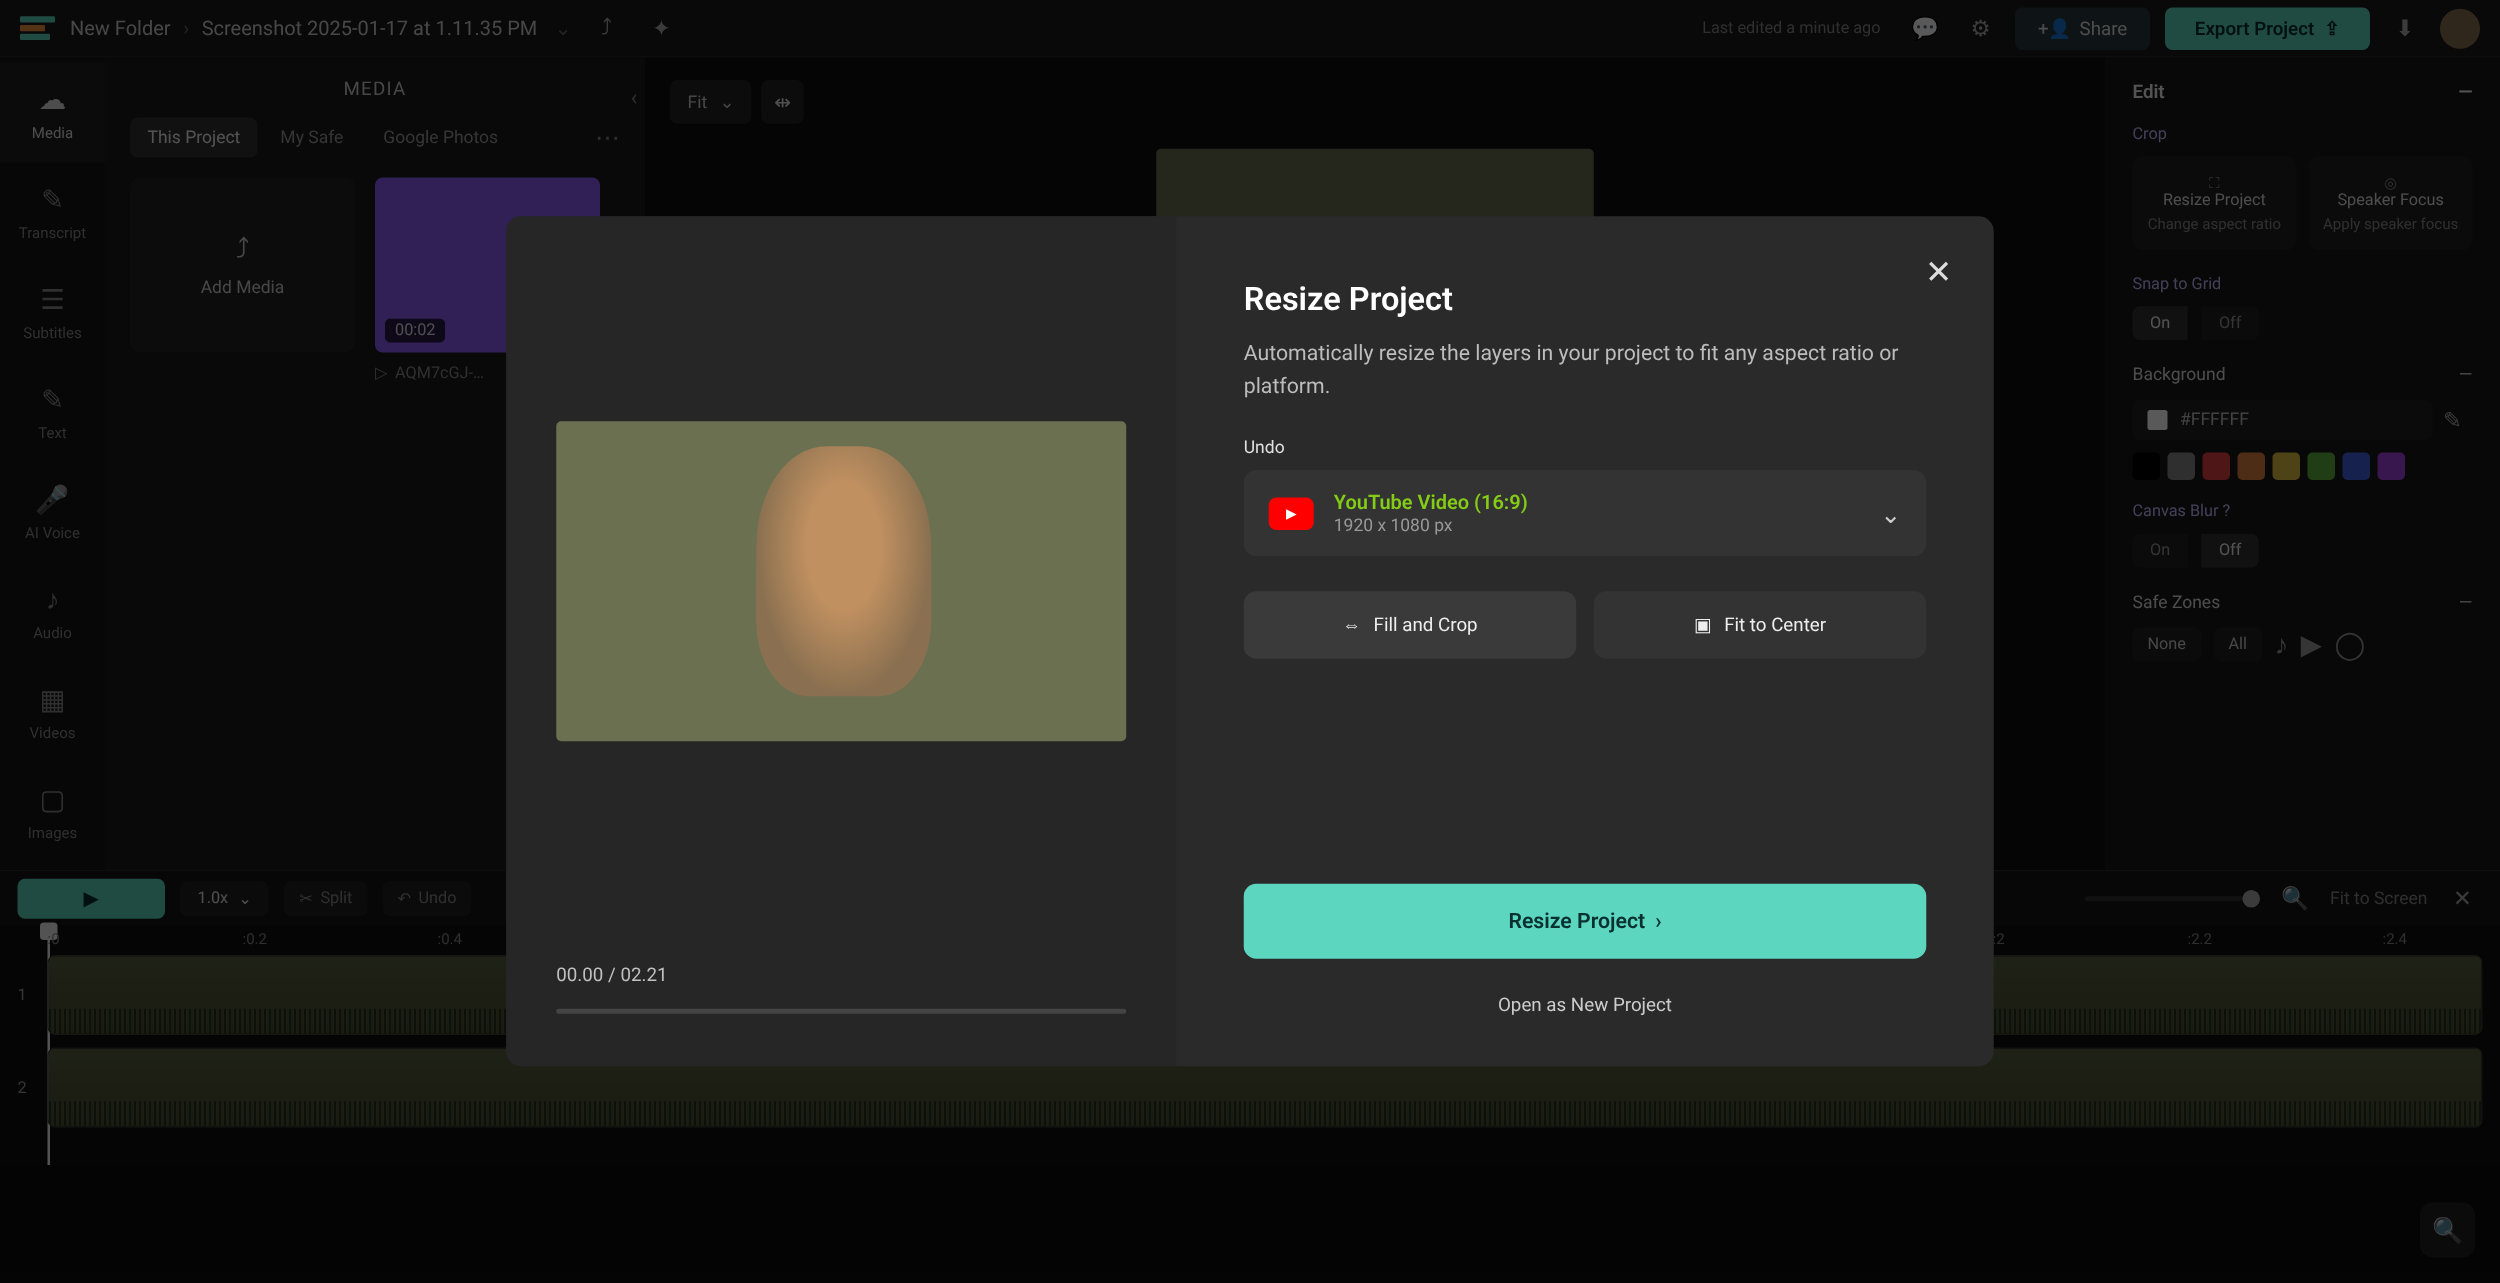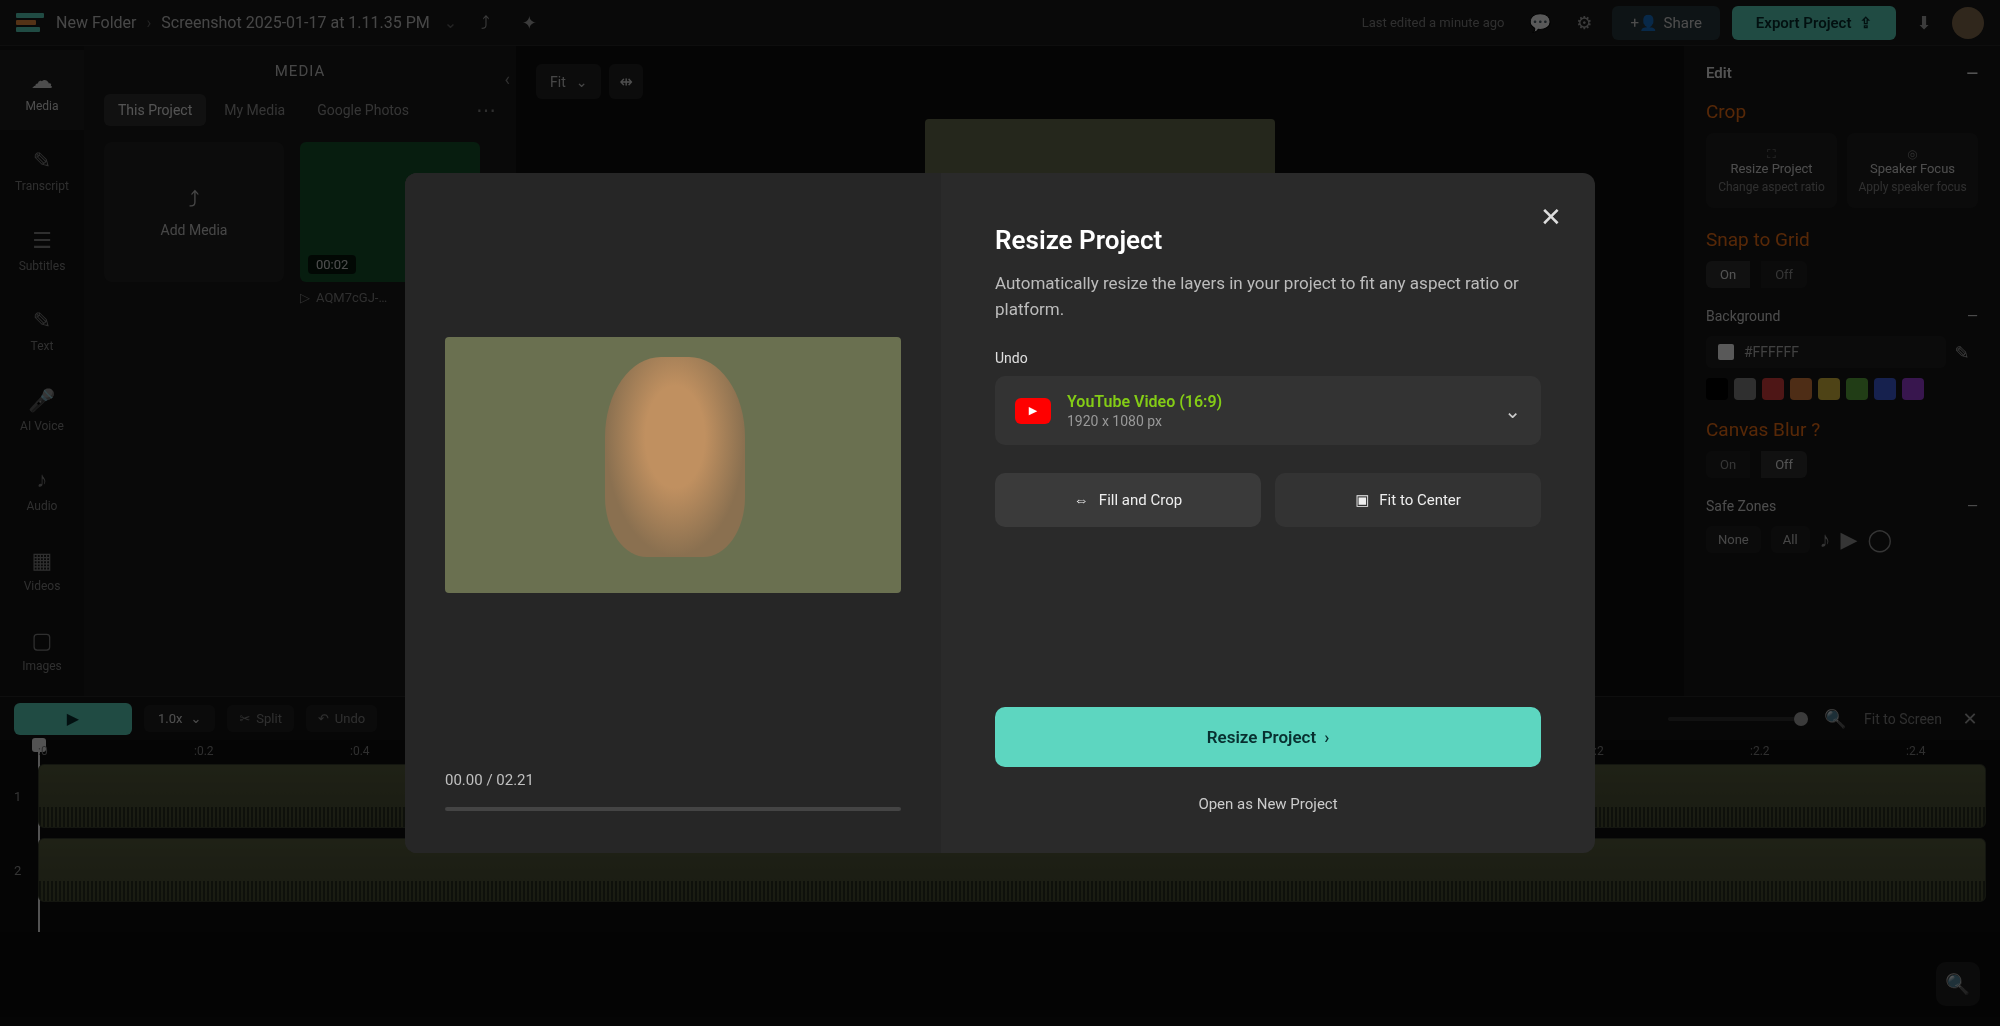--- a/index.html
+++ b/index.html
@@ -31,33 +31,33 @@
 .media-panel { width: 432px; background: #1a1a1a; padding: 16px 20px; position: relative; }
 .media-header { text-align: center; font-size: 15px; letter-spacing: 1px; color: #ccc; margin-bottom: 14px; }
 .collapse-btn { position: absolute; right: 6px; top: 22px; color: #888; font-size: 18px; }
 .media-tabs { display: flex; gap: 4px; margin-bottom: 16px; align-items: center; }
 .media-tab { padding: 8px 14px; font-size: 14px; color: #999; border-radius: 6px; cursor: pointer; }
 .media-tab.active { background: #333; color: #eee; text-align: center; }
 .media-more { margin-left: auto; font-size: 20px; color: #888; }
 .media-grid { display: flex; gap: 16px; }
 .add-media { width: 180px; height: 140px; background: #242424; border-radius: 8px; display: flex; flex-direction: column; align-items: center; justify-content: center; gap: 10px; color: #ccc; font-size: 14px; }
 .media-thumb { width: 180px; }
-.media-thumb-img { width: 100%; height: 140px; background: #14532d; border-radius: 6px; position: relative; }
+.media-thumb-img { width: 100%; height: 140px; background: #8b5cf6; border-radius: 6px; position: relative; }
 .thumb-time { position: absolute; bottom: 8px; left: 8px; background: rgba(0,0,0,.7); padding: 2px 8px; border-radius: 4px; font-size: 13px; }
 .media-thumb-name { display: flex; align-items: center; gap: 6px; color: #888; font-size: 13px; margin-top: 8px; }
 
 .canvas-area { flex: 1; background: #111; position: relative; padding: 18px 20px; }
 .fit-control { display: flex; gap: 8px; }
 .fit-dropdown { background: #242424; padding: 8px 14px; border-radius: 6px; font-size: 14px; color: #ccc; display: flex; align-items: center; gap: 10px; }
 .link-btn { background: #242424; padding: 8px 10px; border-radius: 6px; }
 .canvas-preview { margin: 20px auto 0; width: 350px; height: 540px; background: #6a7050; border-radius: 4px; }
 
 .right-panel { width: 316px; background: #181818; padding: 18px 22px; color: #bbb; font-size: 14px; overflow-y: auto; }
 .right-panel h3 { font-size: 15px; font-weight: 600; color: #eee; margin-bottom: 18px; display: flex; justify-content: space-between; }
-.rp-label { font-size: 19px; color: #f97316; margin-bottom: 10px; display: block; }
+.rp-label { font-size: 13px; color: #c4b5fd; margin-bottom: 10px; display: block; }
 .rp-cards { display: flex; gap: 10px; margin-bottom: 20px; }
 .rp-card { flex:1; background: #222; border-radius: 8px; padding: 14px 8px; text-align: center; font-size: 12px; color: #888; }
 .rp-card-title { font-size: 13px; color: #ddd; margin-bottom: 4px; display: block; }
 .toggle-row { display: flex; gap: 11px; margin-bottom: 20px; }
 .toggle-btn { padding: 6px 14px; font-size: 13px; background: #222; color: #999; cursor: pointer; }
 .toggle-btn:first-child { border-radius: 6px 0 0 6px; }
 .toggle-btn:last-child { border-radius: 0 6px 6px 0; }
 .toggle-btn.active { background: #333; color: #eee; }
 .section-head { display: flex; justify-content: space-between; margin: 18px 0 12px; font-size: 14px; color: #ddd; }
 .color-input { background: #222; border-radius: 6px; padding: 8px 12px; display: flex; align-items: center; gap: 10px; margin-bottom: 10px; }
@@ -188,21 +188,21 @@
         <span class="rail-icon">▢</span>
         <span>Images</span>
       </div>
   </div>
 
   <div class="media-panel">
     <div class="media-header">MEDIA</div>
     <div class="collapse-btn">‹</div>
     <div class="media-tabs">
       <div class="media-tab active">This Project</div>
-      <div class="media-tab">My Media</div>
+      <div class="media-tab">My Safe</div>
       <div class="media-tab">Google Photos</div>
       <div class="media-more">⋯</div>
     </div>
     <div class="media-grid">
       <div class="add-media">
           <span style="font-size:22px;">⤴</span>
           <span>Add Media</span>
         </div>
       <div class="media-thumb">
         <div class="media-thumb-img">

